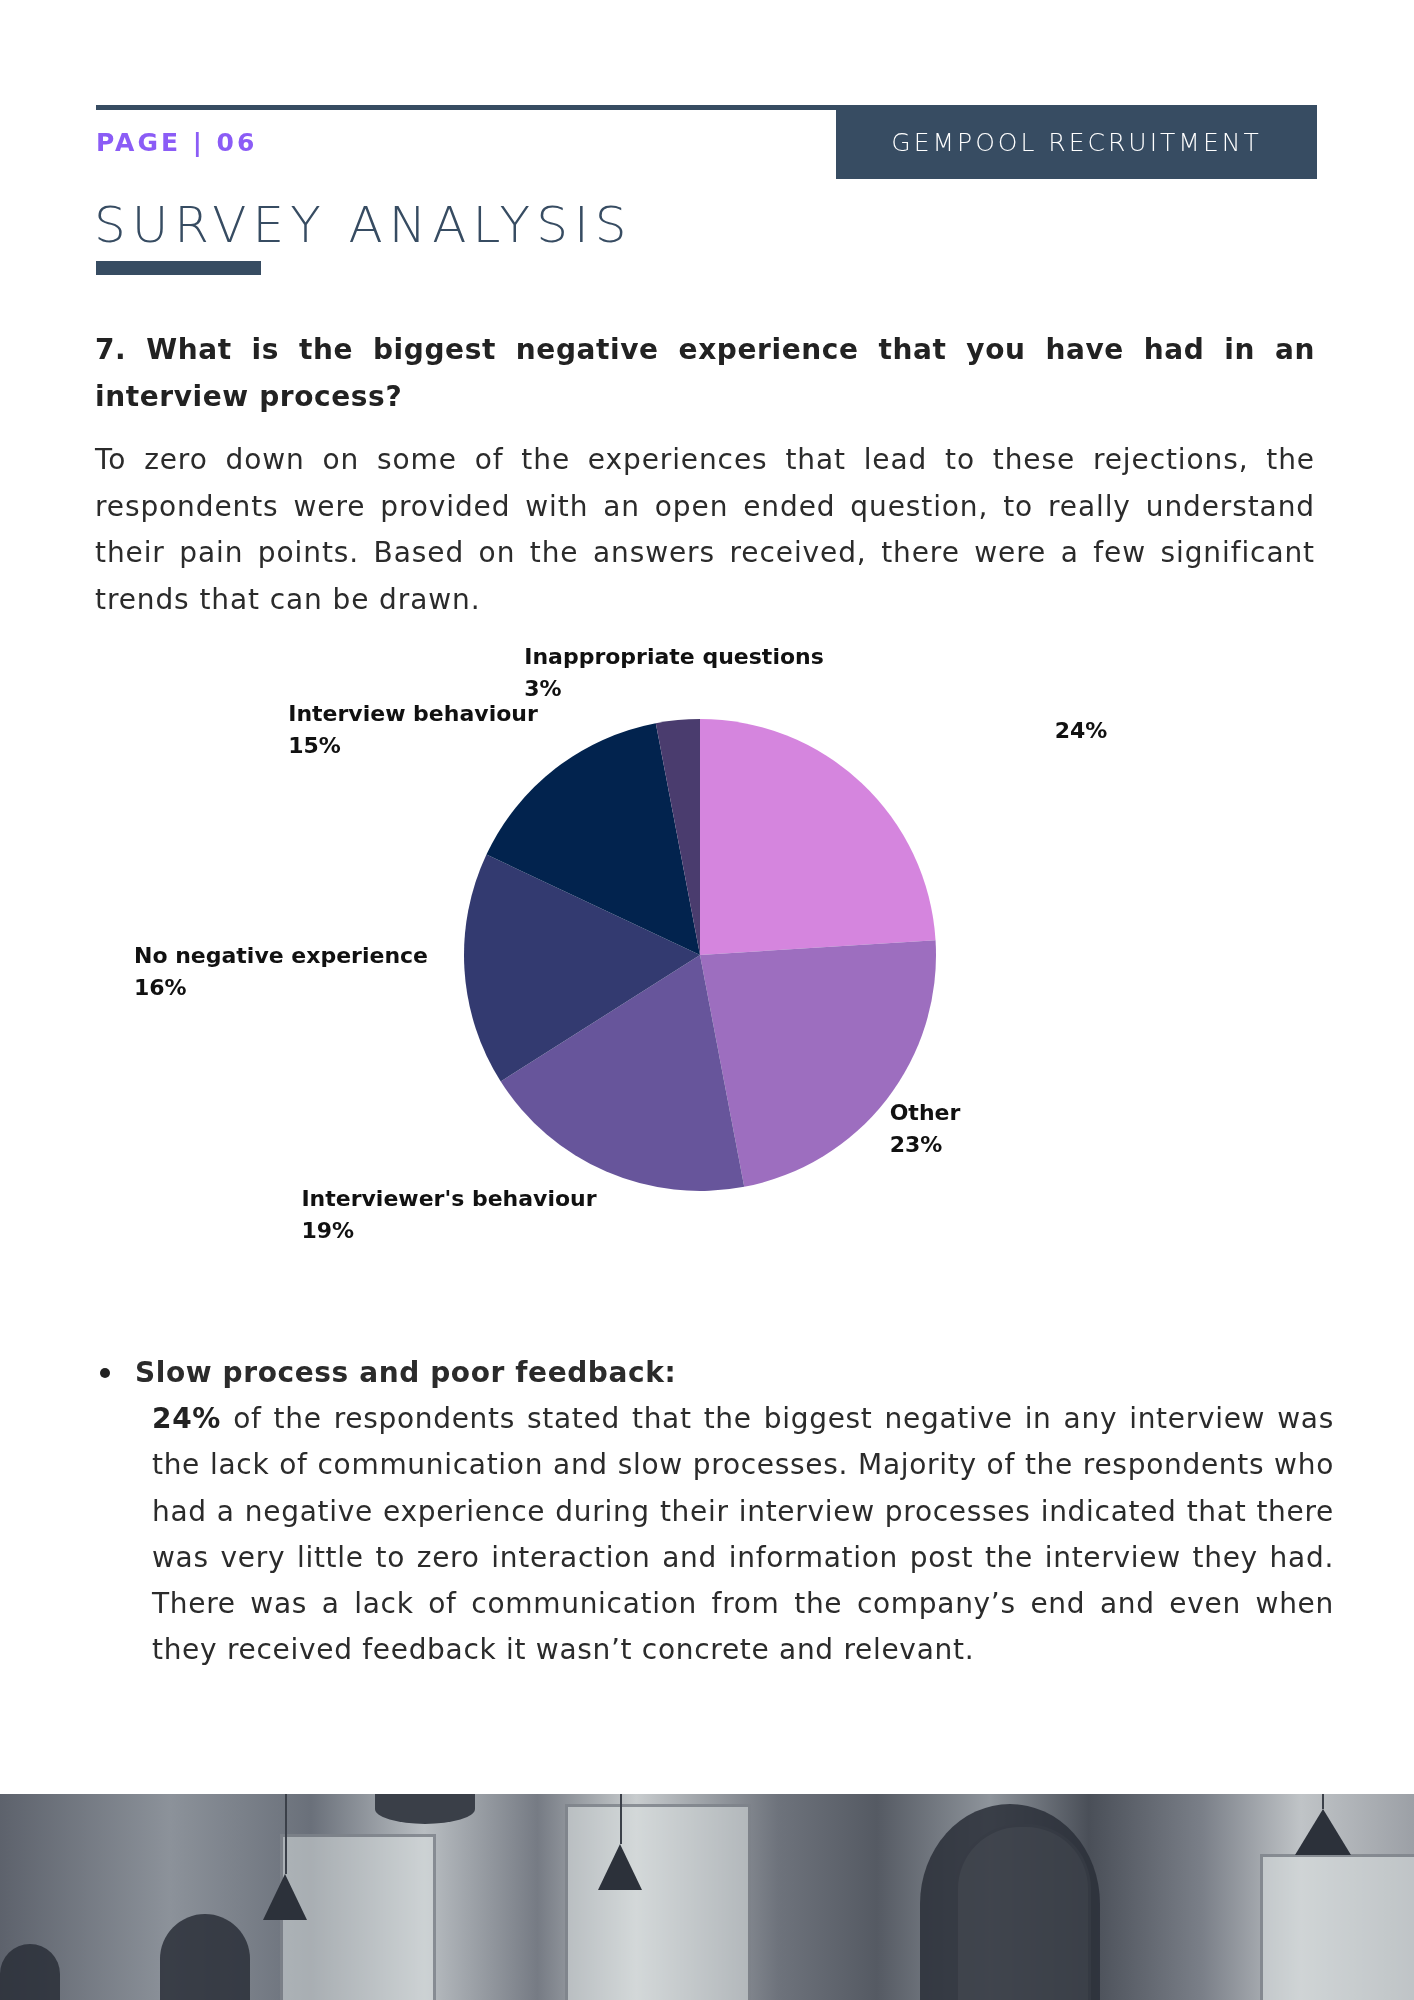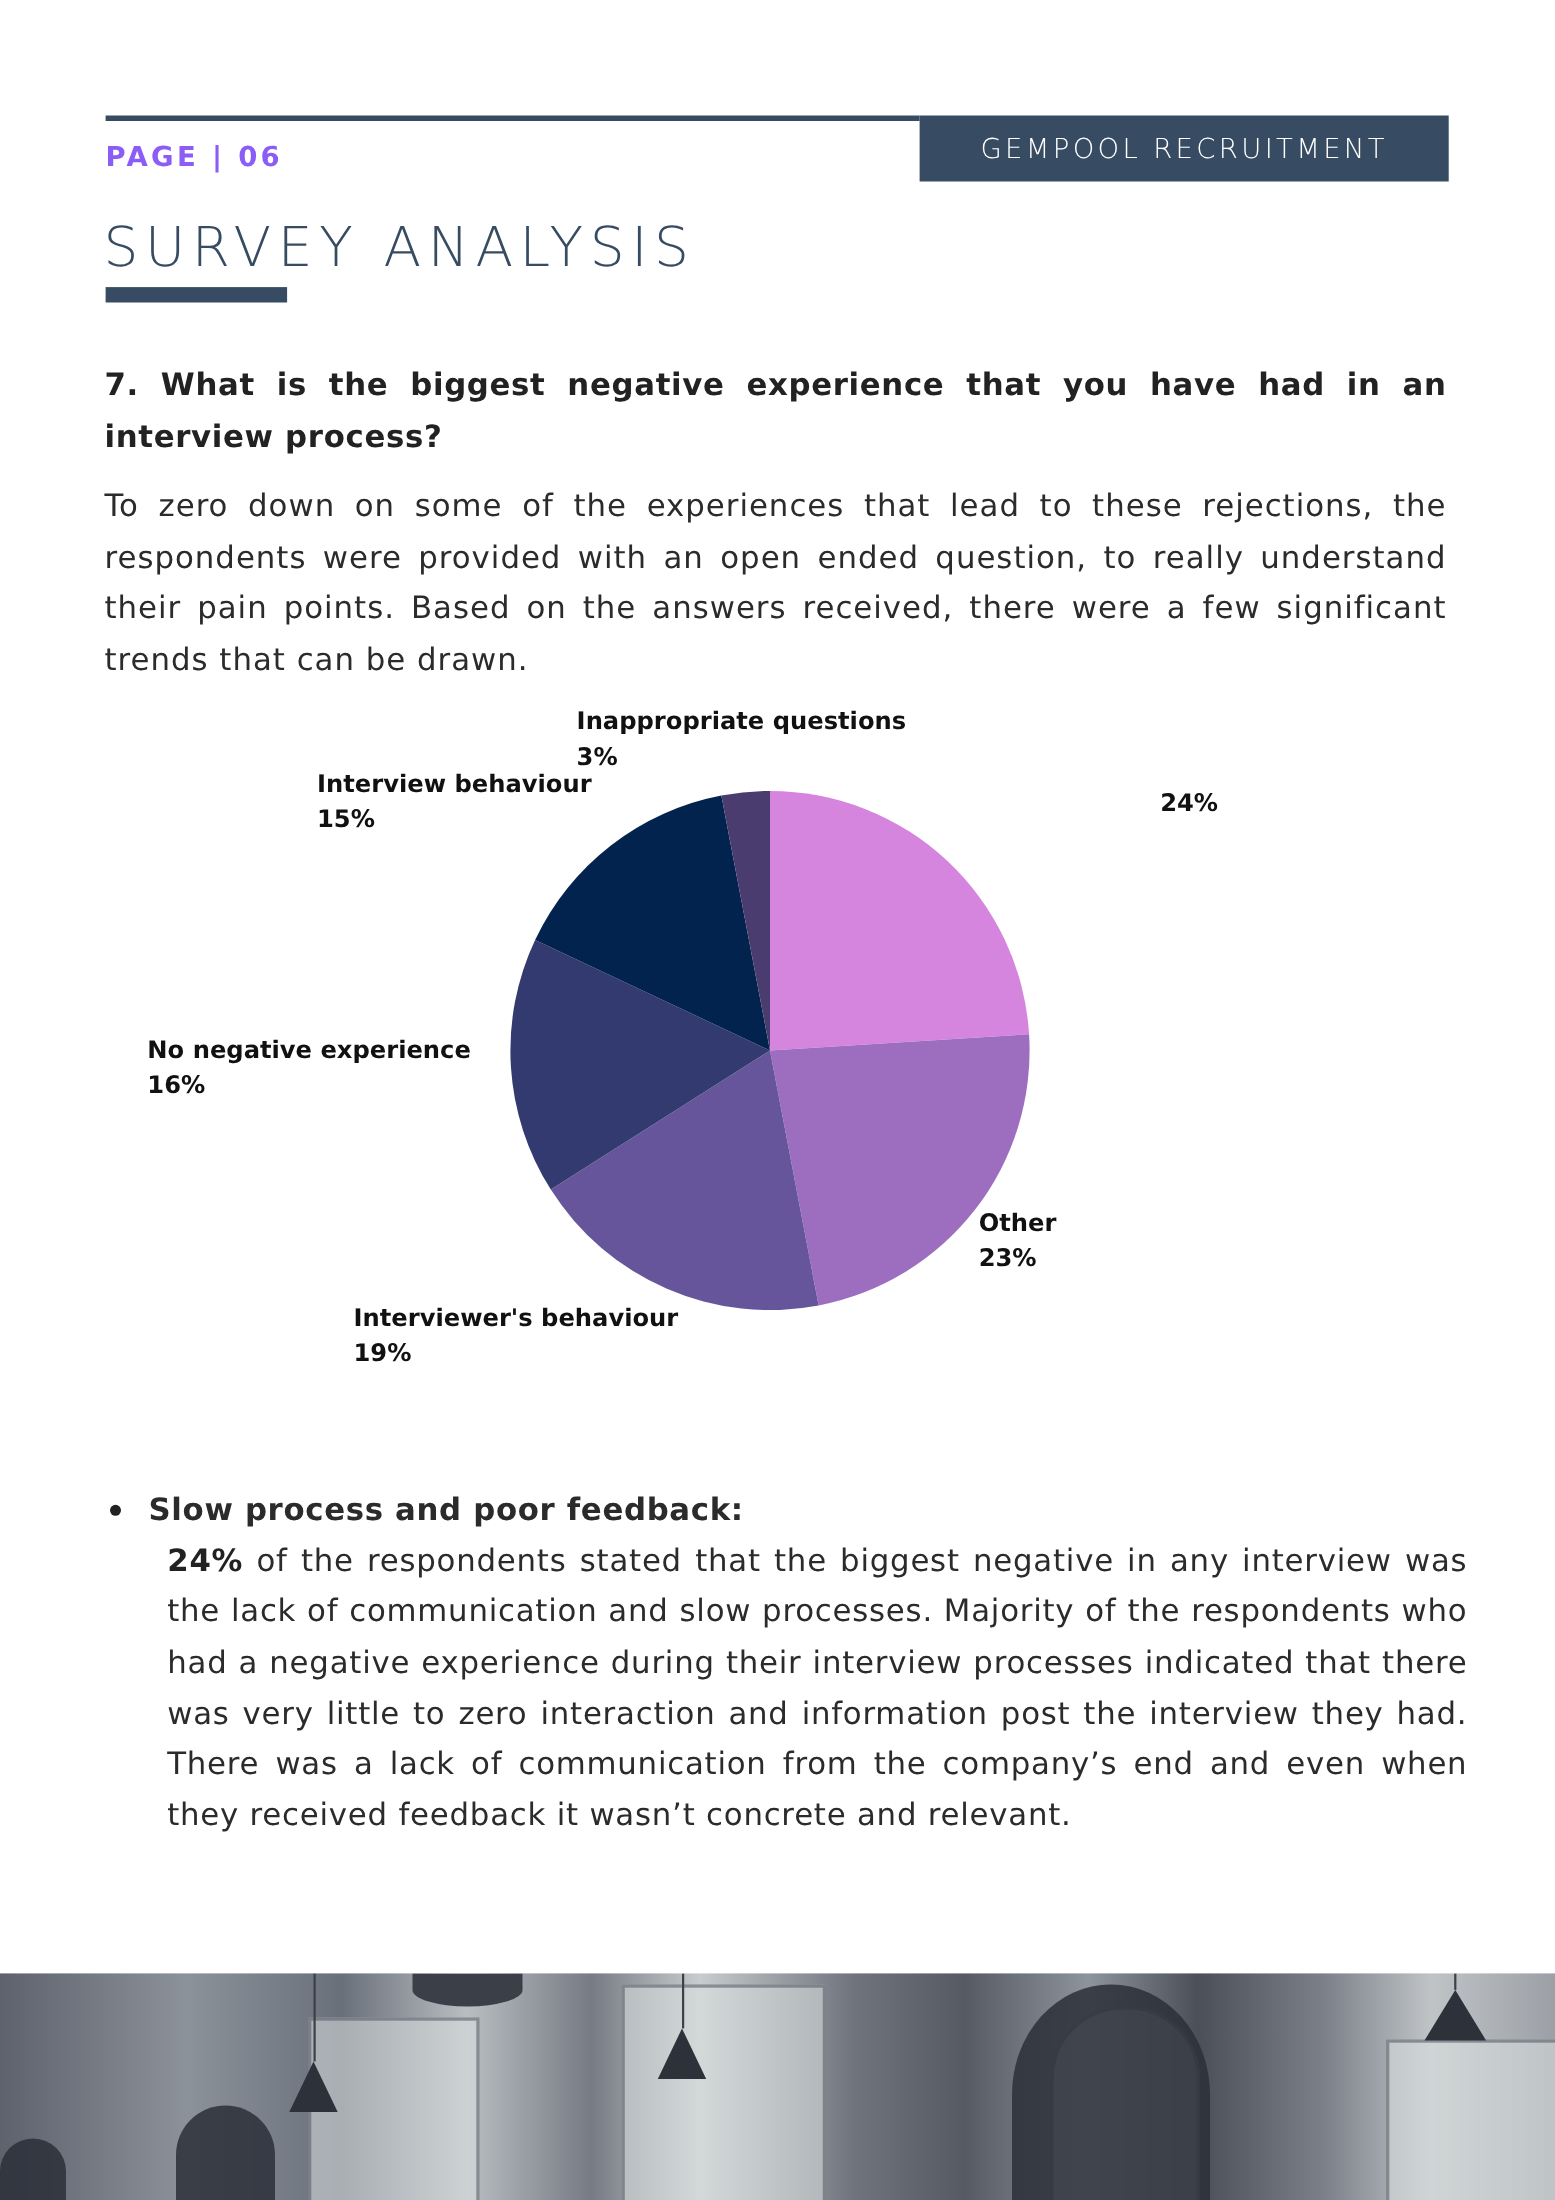--- a/index.html
+++ b/index.html
@@ -1,18 +1,18 @@
 <!DOCTYPE html>
 <html><head>
 <meta charset="utf-8">
 <style>
   html,body{margin:0;padding:0;background:#fff;}
   body{width:1414px;height:2000px;position:relative;overflow:hidden;font-family:"DejaVu Sans","Liberation Sans",sans-serif;color:#222;}
   .topline{position:absolute;left:96px;top:105px;width:740px;height:5px;background:#374c62;}
-  .brandbox{position:absolute;left:836px;top:105px;width:481px;height:60px;background:#374c62;color:#fff;display:flex;align-items:center;justify-content:center;font-size:25px;letter-spacing:3px;font-weight:300;}
+  .brandbox{position:absolute;left:836px;top:105px;width:481px;height:74px;background:#374c62;color:#fff;display:flex;align-items:center;justify-content:center;font-size:25px;letter-spacing:3px;font-weight:300;}
   .pagelabel{position:absolute;left:96px;top:128px;font-size:25px;letter-spacing:3px;color:#8b5cf6;font-weight:700;}
   .title{position:absolute;left:94px;top:196px;font-size:50px;letter-spacing:6px;color:#374c62;font-weight:300;}
   .titlebar{position:absolute;left:96px;top:261px;width:165px;height:14px;background:#374c62;}
   .question{position:absolute;left:95px;top:326px;width:1220px;font-size:28px;font-weight:bold;line-height:47px;letter-spacing:0.6px;color:#222;text-align:justify;text-align-last:left;}
   .para{position:absolute;left:95px;top:437px;width:1220px;font-size:28px;line-height:46.5px;letter-spacing:0.9px;color:#2b2b2b;text-align:justify;text-align-last:left;}
   .chart{position:absolute;left:0;top:630px;width:1414px;height:640px;}
   .lbl{position:absolute;font-size:22px;font-weight:bold;color:#111;text-align:left;line-height:32px;white-space:nowrap;transform:translateX(-50%);}
   .bullet{position:absolute;left:100px;top:1350px;width:1220px;}
   .bullet .dot{position:absolute;left:0;top:18px;width:10px;height:10px;border-radius:50%;background:#222;}
   .bullet .head{position:absolute;left:35px;top:0;font-size:28px;letter-spacing:0.6px;color:#2b2b2b;line-height:46px;font-weight:bold;}
@@ -49,21 +49,21 @@
         <path d="M700,325 L655.7780097577688,93.18020882802952 A236,236 0 0 1 699.9999999999998,89 Z" fill="#4a3c6e"></path>
       </g>
   </svg>
   <div class="lbl" style="left:1081px;top:85px;">
     <div>24%</div>
   </div>
   <div class="lbl" style="left:925px;top:467px;">
     <div>Other</div>
     <div>23%</div>
   </div>
-  <div class="lbl" style="left:449px;top:553px;margin-left:20px;">
+  <div class="lbl" style="left:449px;top:553px;">
     <div>Interviewer's behaviour</div>
     <div>19%</div>
   </div>
   <div class="lbl" style="left:281px;top:310px;">
     <div>No negative experience</div>
     <div>16%</div>
   </div>
   <div class="lbl" style="left:413px;top:68px;">
     <div>Interview behaviour</div>
     <div>15%</div>

